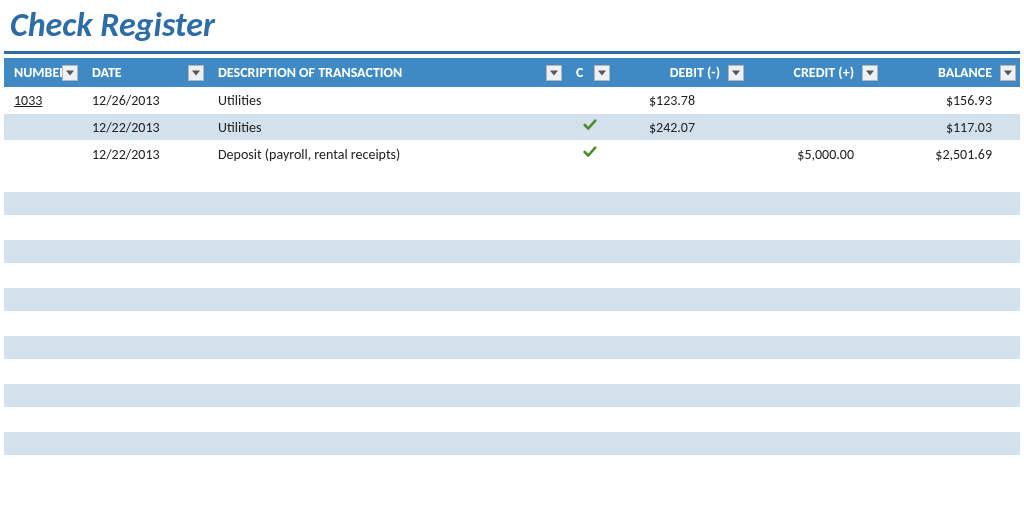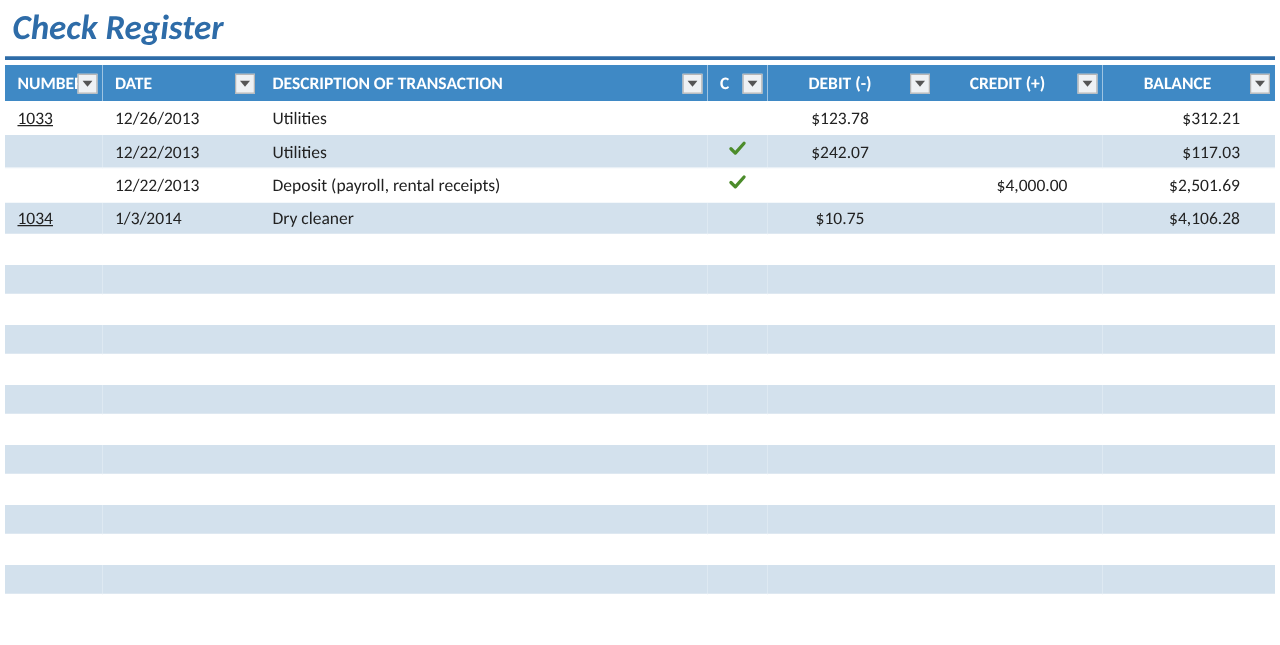--- a/index.html
+++ b/index.html
@@ -1,38 +1,38 @@
 <!DOCTYPE html>
 <html><head>
 <meta charset="utf-8">
 <style>
   * { box-sizing: border-box; margin: 0; padding: 0; }
   html, body { width: 1024px; height: 516px; font-family: Calibri, "Segoe UI", Arial, sans-serif; background: #fff; overflow: hidden; }
   .page { width: 1024px; padding: 4px 4px 0 4px; }
   .title {
-    font-size: 28px;
+    font-size: 34px;
     font-weight: bold;
     font-style: italic;
     color: #2e6ca8;
     padding: 0 0 6px 6px;
     border-bottom: 3px solid #2e6ca8;
     margin-bottom: 4px;
   }
   table.register { width: 100%; border-collapse: collapse; font-size: 14px; color: #222; }
   thead th {
     background: #3f89c5;
     color: #fff;
     font-weight: bold;
     text-align: left;
     padding: 6px 8px 6px 10px;
     position: relative;
     height: 28px;
     white-space: nowrap;
   }
-  thead th.right { text-align: center; padding-right: 28px; margin-top: 24px; }
+  thead th.right { text-align: right; padding-right: 28px; margin-top: 24px; }
   .filter-btn {
     position: absolute;
     right: 4px;
     top: 50%;
     transform: translateY(-50%);
     width: 16px; height: 16px;
     background: #eef1f4;
     border: 1px solid #b6b6b6;
     display: flex; align-items: center; justify-content: center;
     cursor: pointer;
@@ -138,52 +138,43 @@
       </tr>
     </thead>
     <tbody id="tbody">
         <tr class="even">
           <td class="num">1033</td>
           <td class="date">12/26/2013</td>
           <td class="desc">Utilities</td>
           <td class="c"></td>
           <td class="debit">$123.78</td>
           <td class="credit"></td>
-          <td class="bal">$312.21</td>
+          <td class="bal">$156.93</td>
         </tr>
         <tr class="odd">
           <td class="num"></td>
           <td class="date">12/22/2013</td>
           <td class="desc">Utilities</td>
           <td class="c"><span class="check-icon"><svg viewBox="0 0 16 16">
                 <path d="M2 8 L6 12 L14 3" stroke="#4c8c2b" stroke-width="3" fill="none" stroke-linecap="round" stroke-linejoin="round"></path>
               </svg></span></td>
           <td class="debit">$242.07</td>
           <td class="credit"></td>
           <td class="bal">$117.03</td>
         </tr>
         <tr class="even">
           <td class="num"></td>
           <td class="date">12/22/2013</td>
           <td class="desc">Deposit (payroll, rental receipts)</td>
           <td class="c"><span class="check-icon"><svg viewBox="0 0 16 16">
                 <path d="M2 8 L6 12 L14 3" stroke="#4c8c2b" stroke-width="3" fill="none" stroke-linecap="round" stroke-linejoin="round"></path>
               </svg></span></td>
           <td class="debit"></td>
-          <td class="credit">$4,000.00</td>
+          <td class="credit">$5,000.00</td>
           <td class="bal">$2,501.69</td>
-        </tr>
-        <tr class="odd">
-          <td class="num">1034</td>
-          <td class="date">1/3/2014</td>
-          <td class="desc">Dry cleaner</td>
-          <td class="c"></td>
-          <td class="debit">$10.75</td>
-          <td class="credit"></td>
-          <td class="bal">$4,106.28</td>
         </tr>
         <tr class="even">
           <td class="num"></td>
           <td class="date"></td>
           <td class="desc"></td>
           <td class="c"></td>
           <td class="debit"></td>
           <td class="credit"></td>
           <td class="bal"></td>
         </tr>

